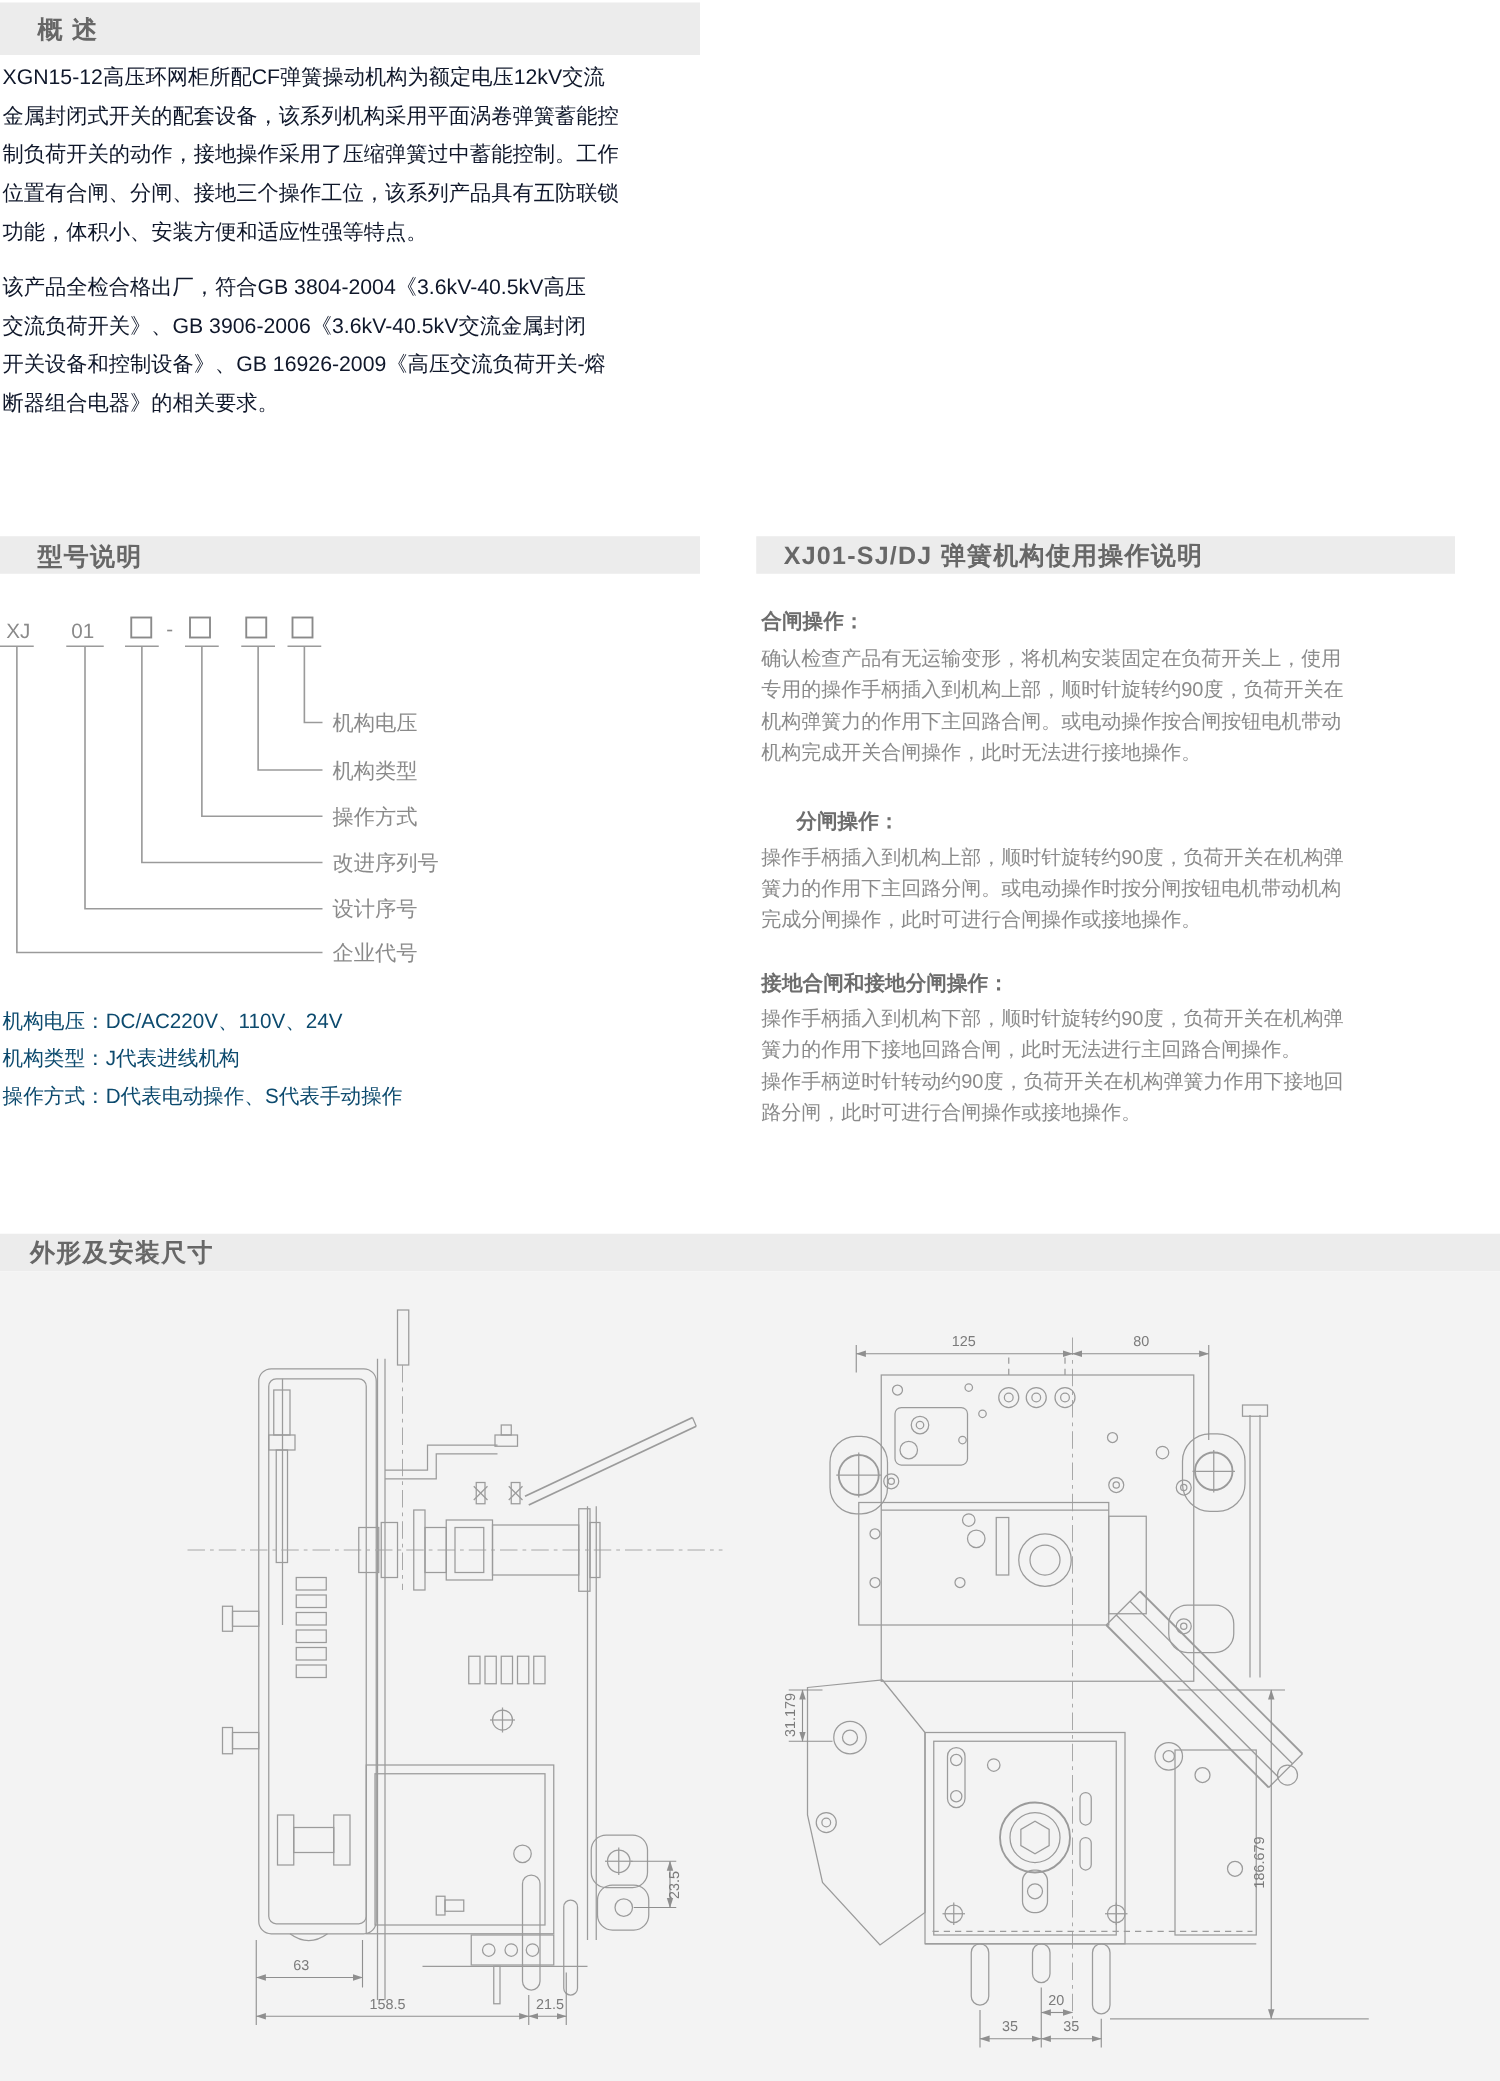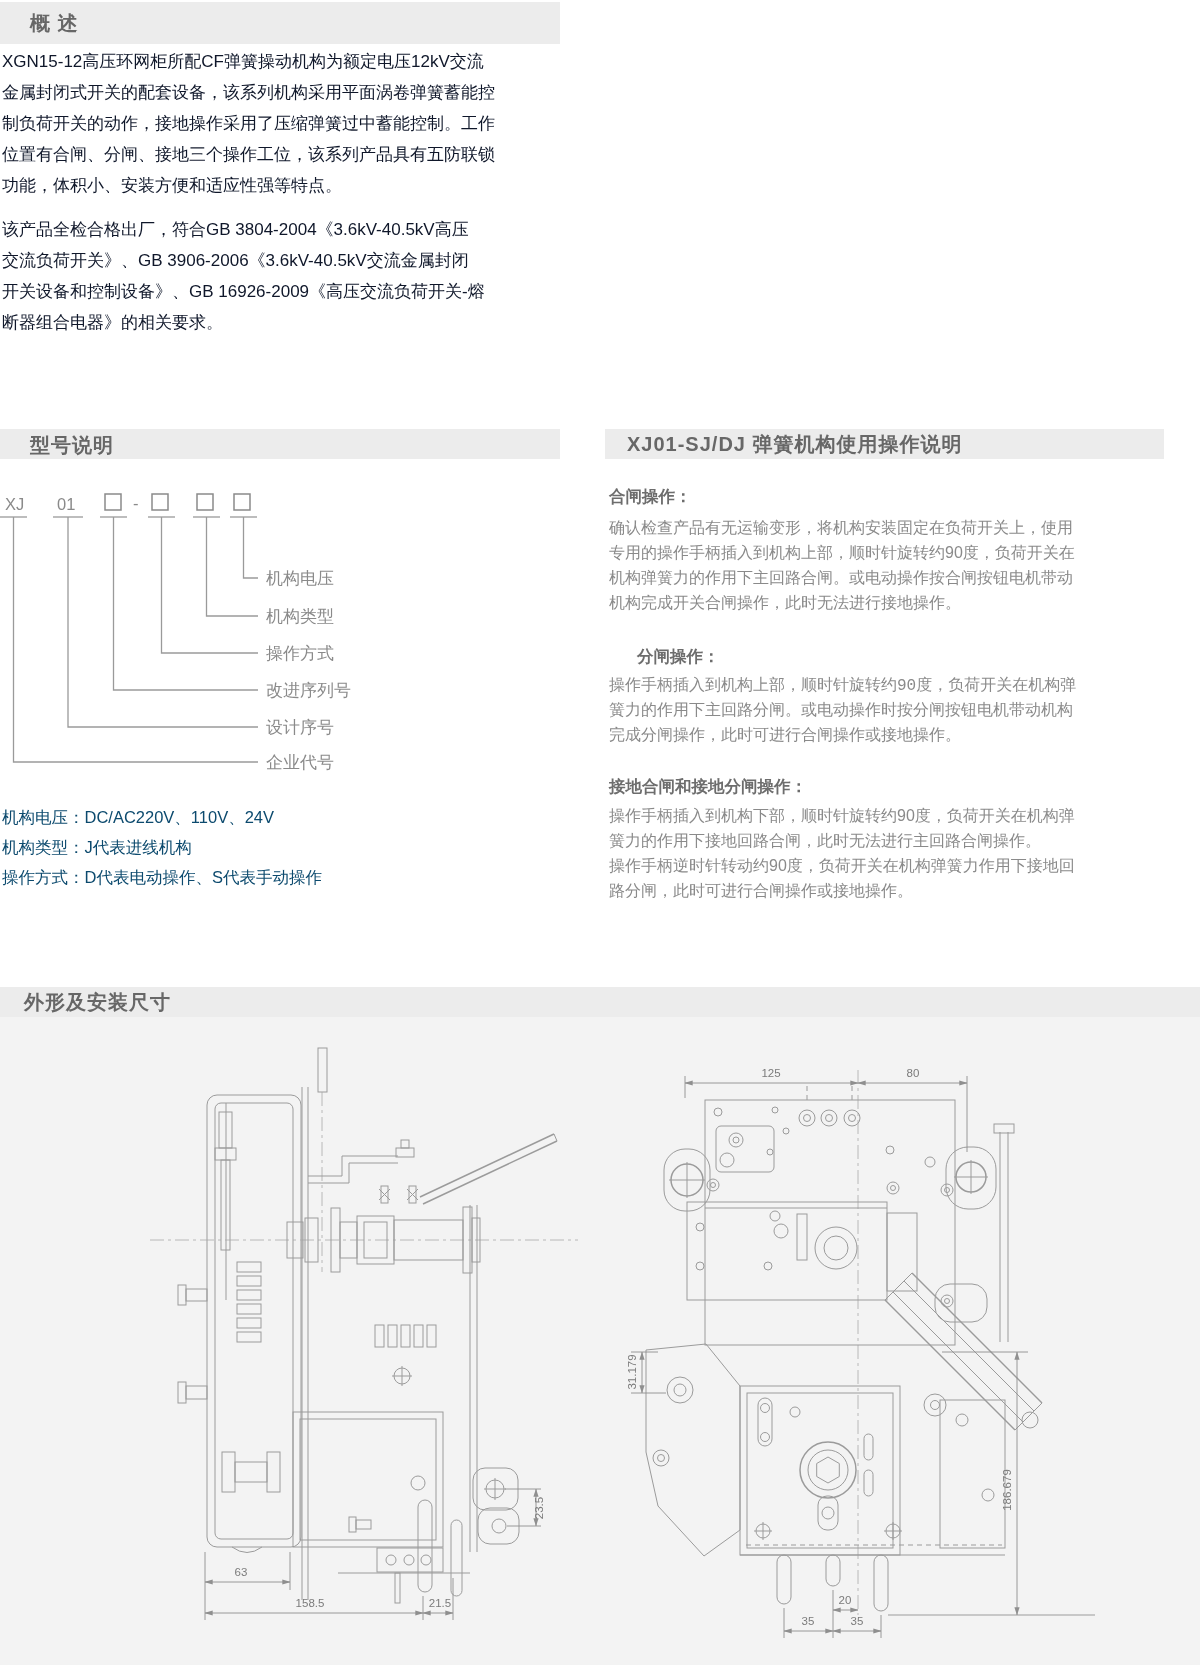--- a/index.html
+++ b/index.html
@@ -87,21 +87,21 @@
 机构类型：J代表进线机构
 操作方式：D代表电动操作、S代表手动操作</div>
 
   <div class="op-title" style="left:609px;top:486px;font-family:Liberation Mono, monospace;">合闸操作：</div>
   <div class="op-body" style="left:609px;top:515px;width:470px;">确认检查产品有无运输变形，将机构安装固定在负荷开关上，使用
 专用的操作手柄插入到机构上部，顺时针旋转约90度，负荷开关在
 机构弹簧力的作用下主回路合闸。或电动操作按合闸按钮电机带动
 机构完成开关合闸操作，此时无法进行接地操作。</div>
 
   <div class="op-title" style="left:637px;top:646px;">分闸操作：</div>
-  <div class="op-body" style="left:609px;top:674px;width:470px;font-family:Liberation Mono, monospace;">操作手柄插入到机构上部，顺时针旋转约90度，负荷开关在机构弹
+  <div class="op-body" style="left:609px;top:674px;width:470px;">操作手柄插入到机构上部，顺时针旋转约90度，负荷开关在机构弹
 簧力的作用下主回路分闸。或电动操作时按分闸按钮电机带动机构
 完成分闸操作，此时可进行合闸操作或接地操作。</div>
 
   <div class="op-title" style="left:609px;top:776px;">接地合闸和接地分闸操作：</div>
   <div class="op-body" style="left:609px;top:803px;width:470px;">操作手柄插入到机构下部，顺时针旋转约90度，负荷开关在机构弹
 簧力的作用下接地回路合闸，此时无法进行主回路合闸操作。
 操作手柄逆时针转动约90度，负荷开关在机构弹簧力作用下接地回
 路分闸，此时可进行合闸操作或接地操作。</div>
 
   <div class="bar" style="left:0;top:987px;width:1200px;height:30px;padding-left:24px;">

